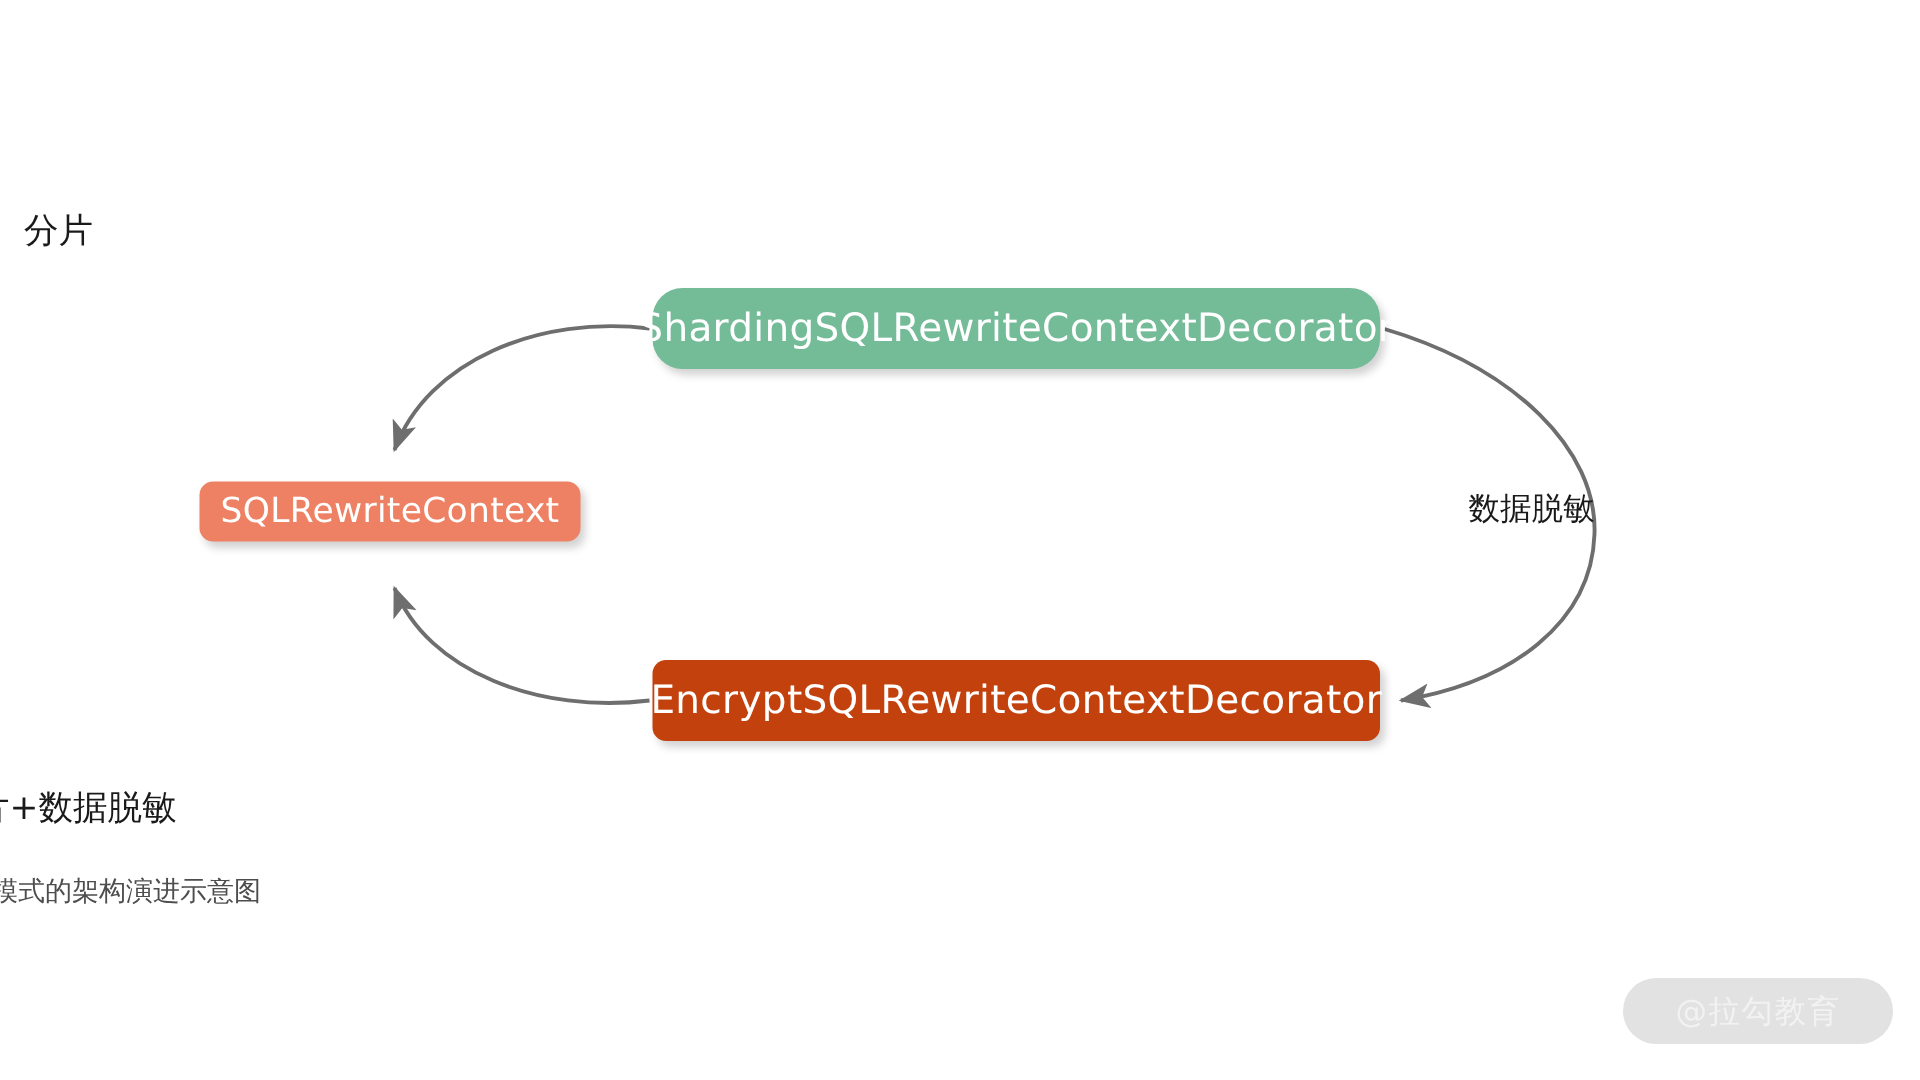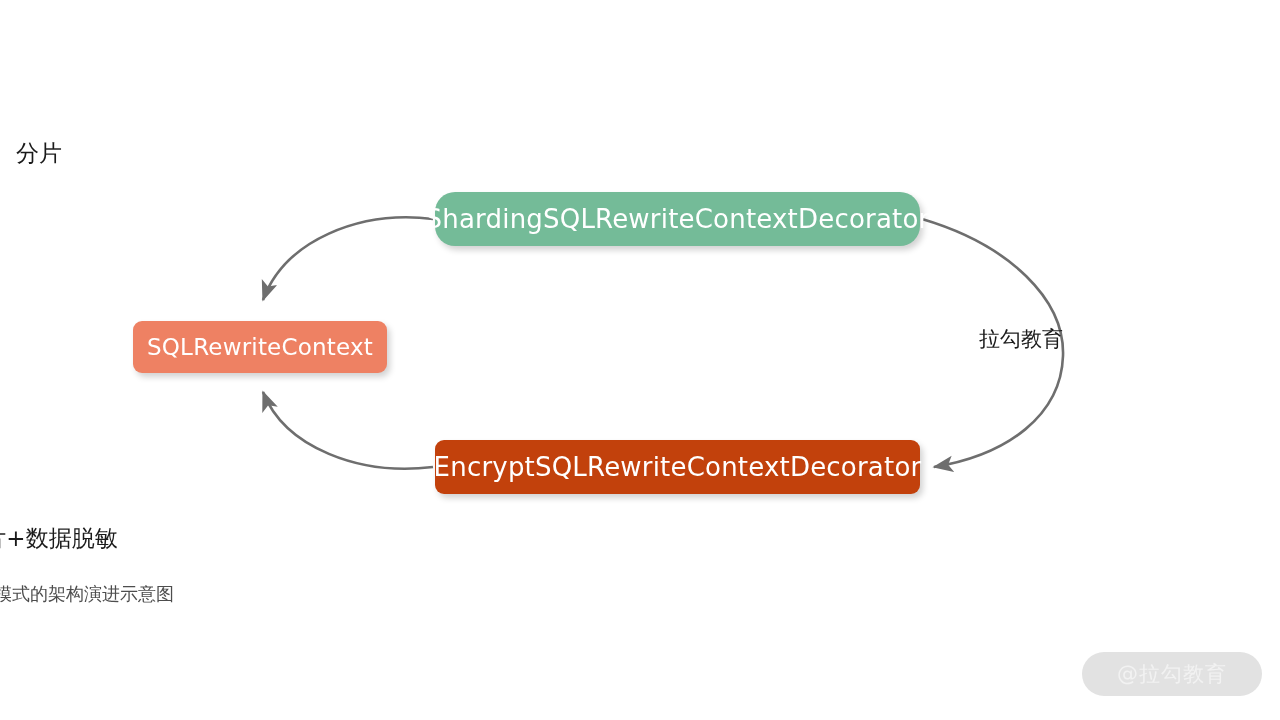--- a/index.html
+++ b/index.html
@@ -68,21 +68,21 @@
     width: 485px;
     height: 54px;
     background: #c2410c;
     font-size: 26px;
   }
 
   #node-context {
     left: 133px;
     top: 321px;
     width: 254px;
-    height: 52px;
+    height: 40px;
     background: #ee8163;
     font-size: 23px;
   }
 
   
   .caption {
     position: absolute;
     white-space: nowrap;
     color: #1a1a1a;
     font-family: "DejaVu Sans", "Liberation Sans", sans-serif;
@@ -167,21 +167,21 @@
   </div>
 
   <div class="node" id="node-context">
     <span class="node-label">SQLRewriteContext</span>
   </div>
 
   <div class="caption" id="caption-top">分片</div>
 
   <div class="caption" id="caption-bottom">分片+数据脱敏</div>
 
-  <div class="caption" id="caption-right">拉勾教育</div>
+  <div class="caption" id="caption-right">数据脱敏</div>
 
   <div class="caption" id="caption-figure">基于装饰器模式的架构演进示意图</div>
 
   <div id="watermark">
     <span>@拉勾教育</span>
   </div>
 
 </div>
 
 </body></html>

